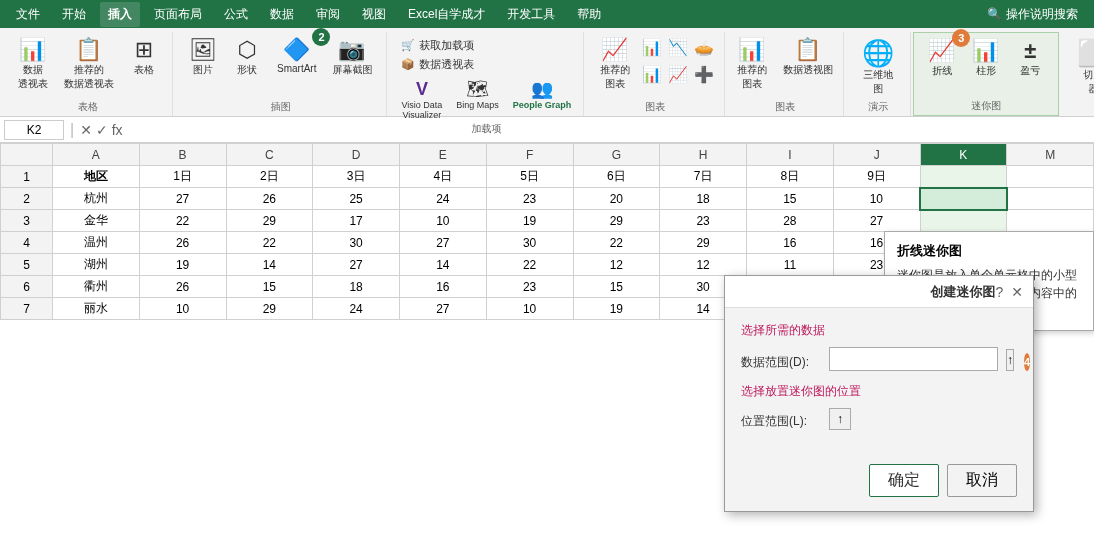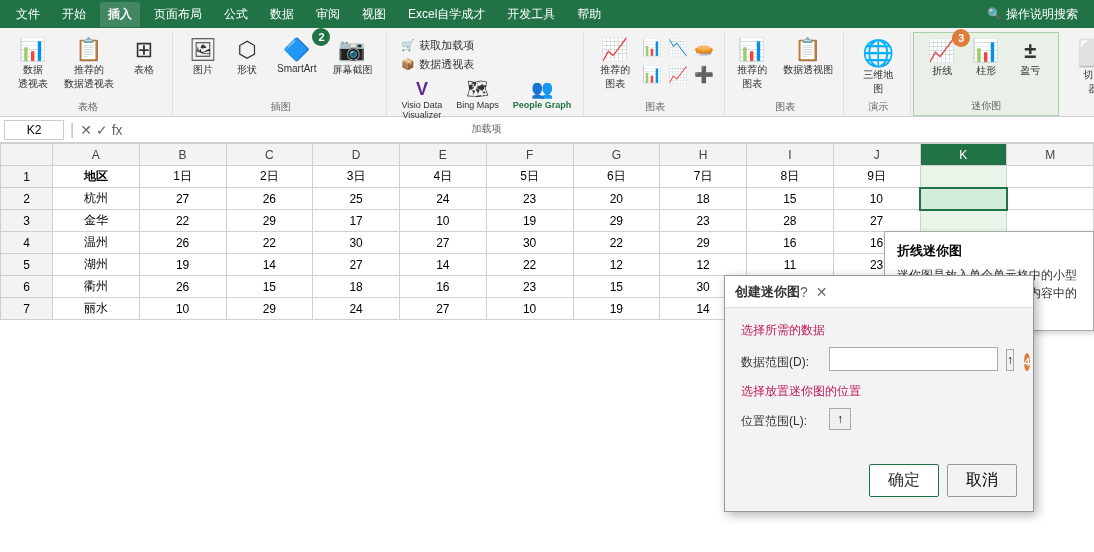--- a/index.html
+++ b/index.html
@@ -108,21 +108,21 @@
       position: absolute; left: 0; top: 0; width: 100%; height: 100%;
       z-index: 200; pointer-events: none;
     }
     .dialog {
       position: absolute; right: 60px; bottom: 40px;
       width: 310px; background: #f3f3f3;
       border: 1px solid #999; box-shadow: 3px 3px 10px rgba(0,0,0,0.3);
       pointer-events: all;
     }
     .dialog-title-bar {
-      display: flex; align-items: center; justify-content: flex-start;
+      display: flex; align-items: center; justify-content: flex-end;
       background: #fff; border-bottom: 1px solid #ddd;
       padding: 6px 10px; height: 32px;
     }
     .dialog-title { font-size: 13px; font-weight: bold; color: #333; }
     .dialog-controls { display: flex; gap: 8px; align-items: center; }
     .dialog-btn-icon { cursor: pointer; color: #666; font-size: 14px; }
     .dialog-body { padding: 14px 16px; }
     .dialog-section-label { font-size: 12px; color: #be185d; margin-bottom: 8px; }
     .dialog-row { display: flex; align-items: flex-end; margin-bottom: 12px; gap: 8px; }
     .dialog-field-label { font-size: 12px; color: #333; min-width: 80px; }

